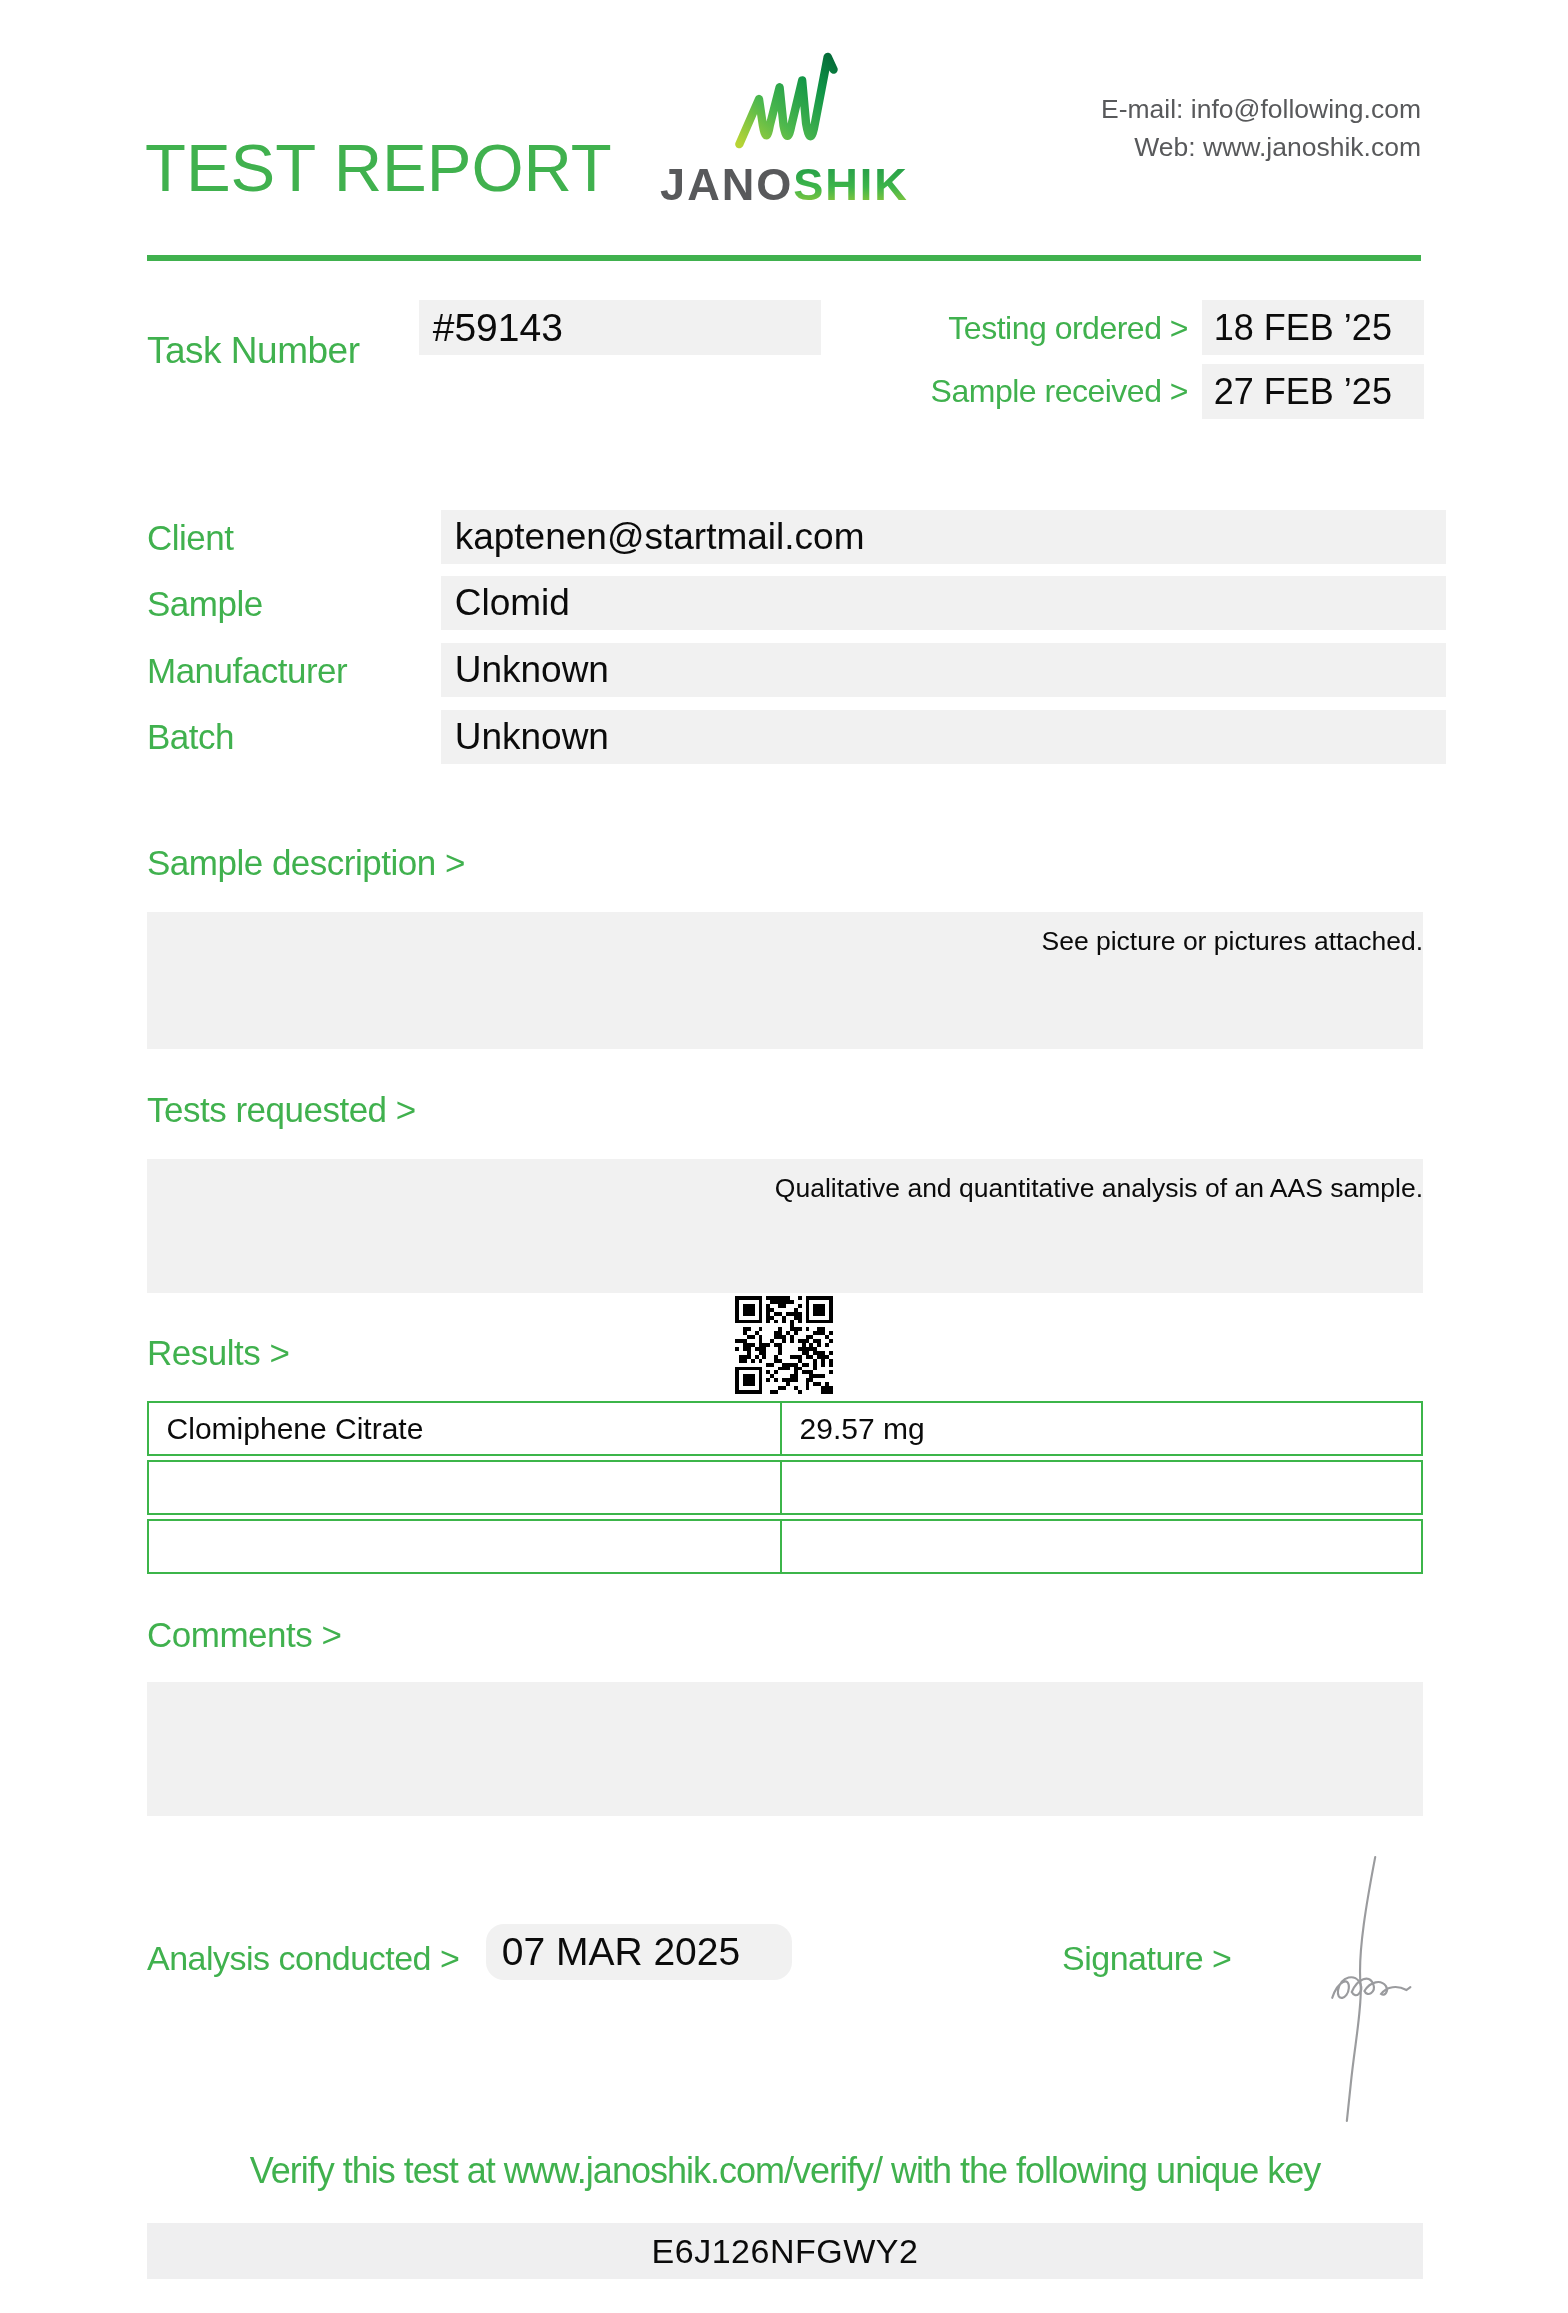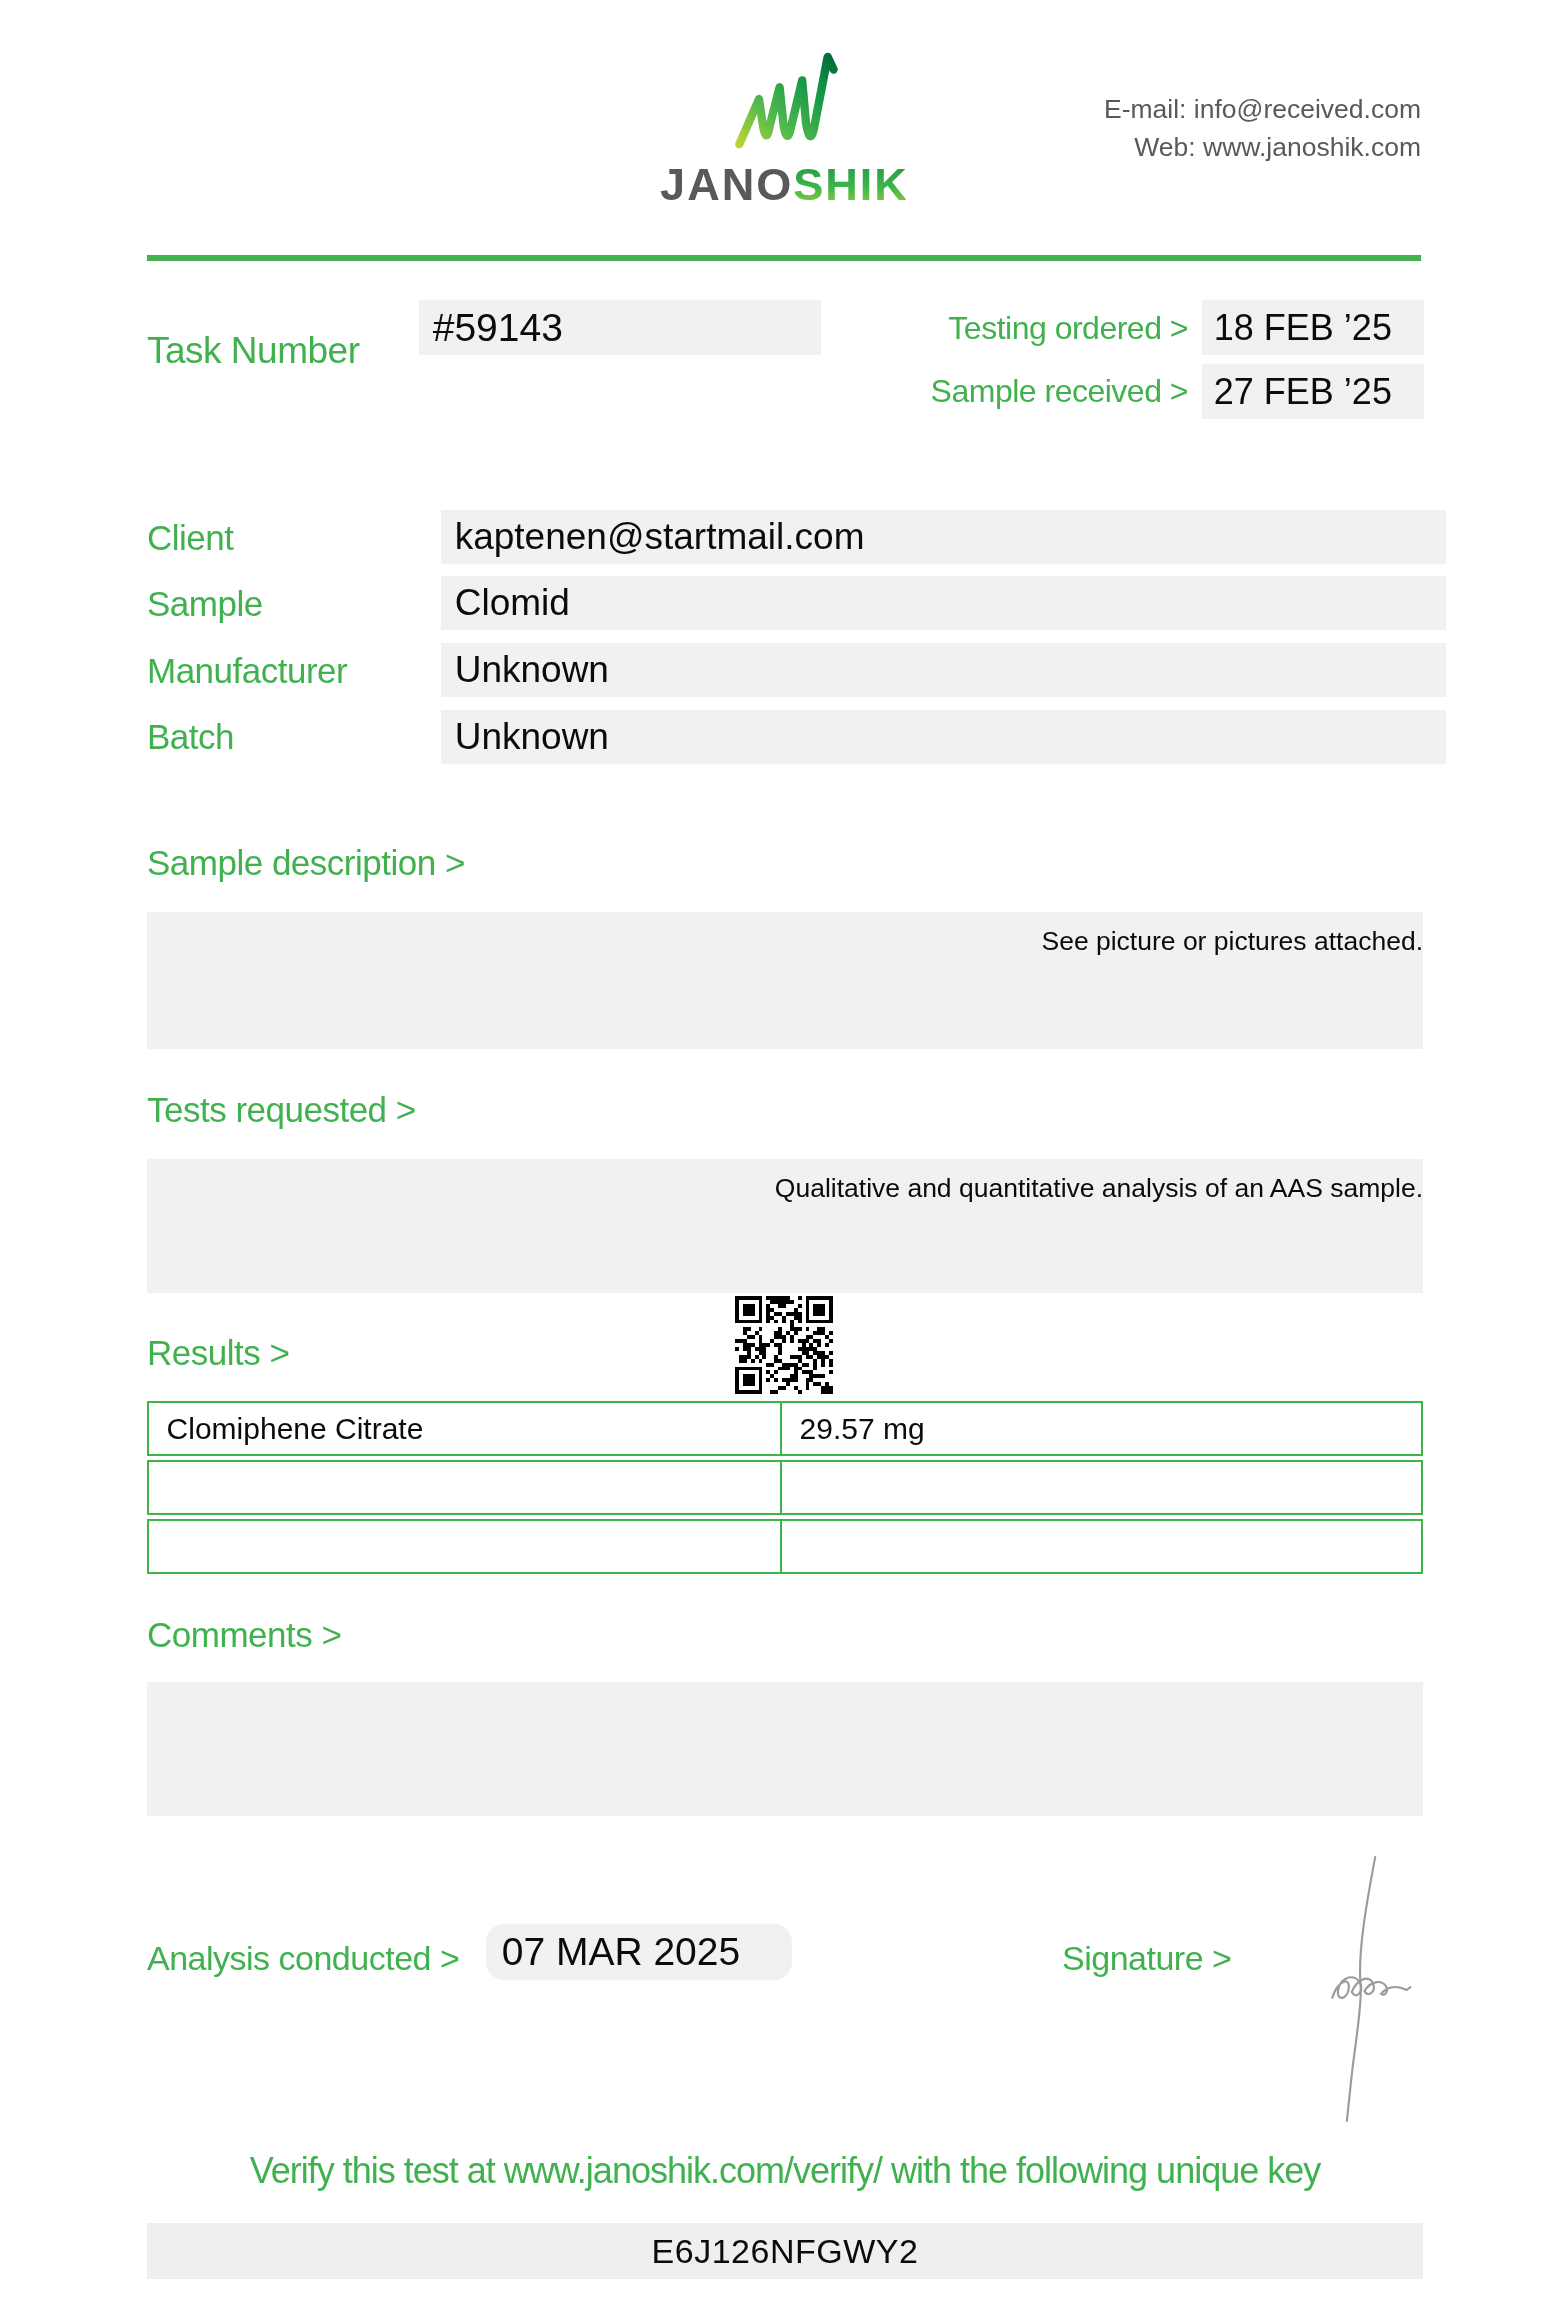--- a/index.html
+++ b/index.html
@@ -85,20 +85,21 @@
     font-size:36px;letter-spacing:-1px;color:var(--green);
   }
   .key-box{left:147px;top:2223px;width:1276px;height:56px;background:#efeff0;text-align:center;}
   .key-box span{display:block;line-height:56px;font-size:34px;color:var(--black);letter-spacing:0.5px;}
 </style>
 </head>
 <body>
 
 <div class="page">
 
+  <div class="abs title">TEST REPORT</div>
 
   <svg class="abs logo-svg" width="259" height="169" viewBox="0 0 264 172">
     <defs>
       <linearGradient id="gIcon" x1="0%" y1="100%" x2="100%" y2="0%">
         <stop offset="0%" stop-color="#b8d435"></stop>
         <stop offset="35%" stop-color="#4db84d"></stop>
         <stop offset="75%" stop-color="#0f9447"></stop>
         <stop offset="100%" stop-color="#046a38"></stop>
       </linearGradient>
       <linearGradient id="gText" x1="0%" y1="0%" x2="0%" y2="100%">
@@ -109,21 +110,21 @@
     </defs>
     <g>
       <path d="M86,103 L106,57 L110,84 Q113.5,104 117,84 L127,45 L131,84 Q135,105 139,84 L150,38 L154,82 Q158.5,108 163,82 L176,14 L182,27" fill="none" stroke="url(#gIcon)" stroke-width="8.5" stroke-linecap="round" stroke-linejoin="round"></path>
     </g>
     <text x="132" y="160" text-anchor="middle" font-family="Liberation Sans, sans-serif" font-size="46" font-weight="bold" letter-spacing="2">
       <tspan fill="#58595b">JANO</tspan><tspan fill="url(#gText)">SHIK</tspan>
     </text>
   </svg>
 
   <div class="abs contact">
-    <div>E-mail: info@received.com</div>
+    <div>E-mail: info@following.com</div>
     <div>Web: www.janoshik.com</div>
   </div>
 
   <div class="abs rule"></div>
 
   <div class="abs label task-label">Task Number</div>
   <div class="abs gbox task-box">
     <span class="val">#59143</span>
   </div>
 

